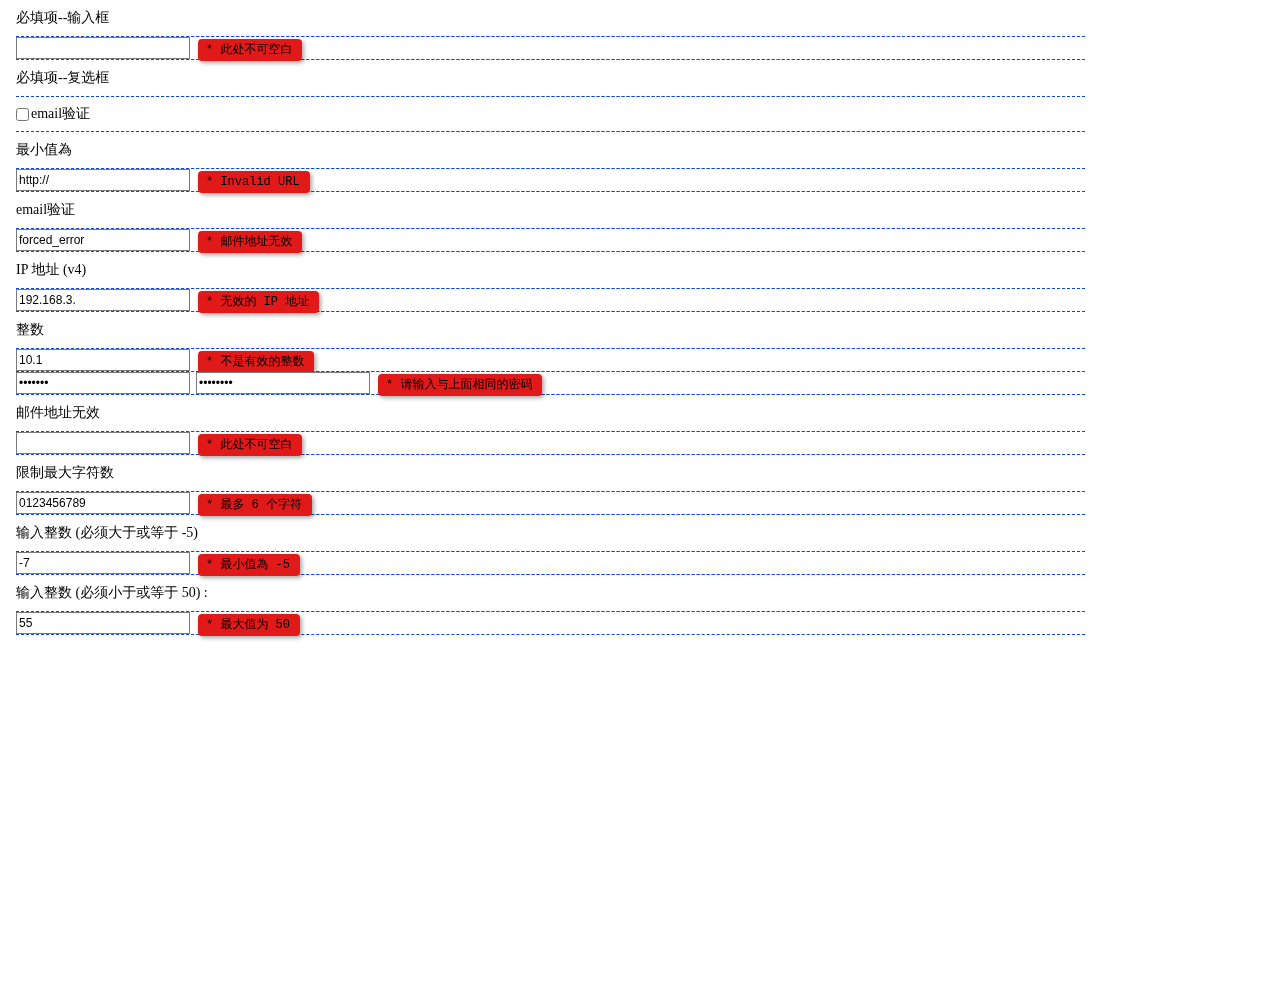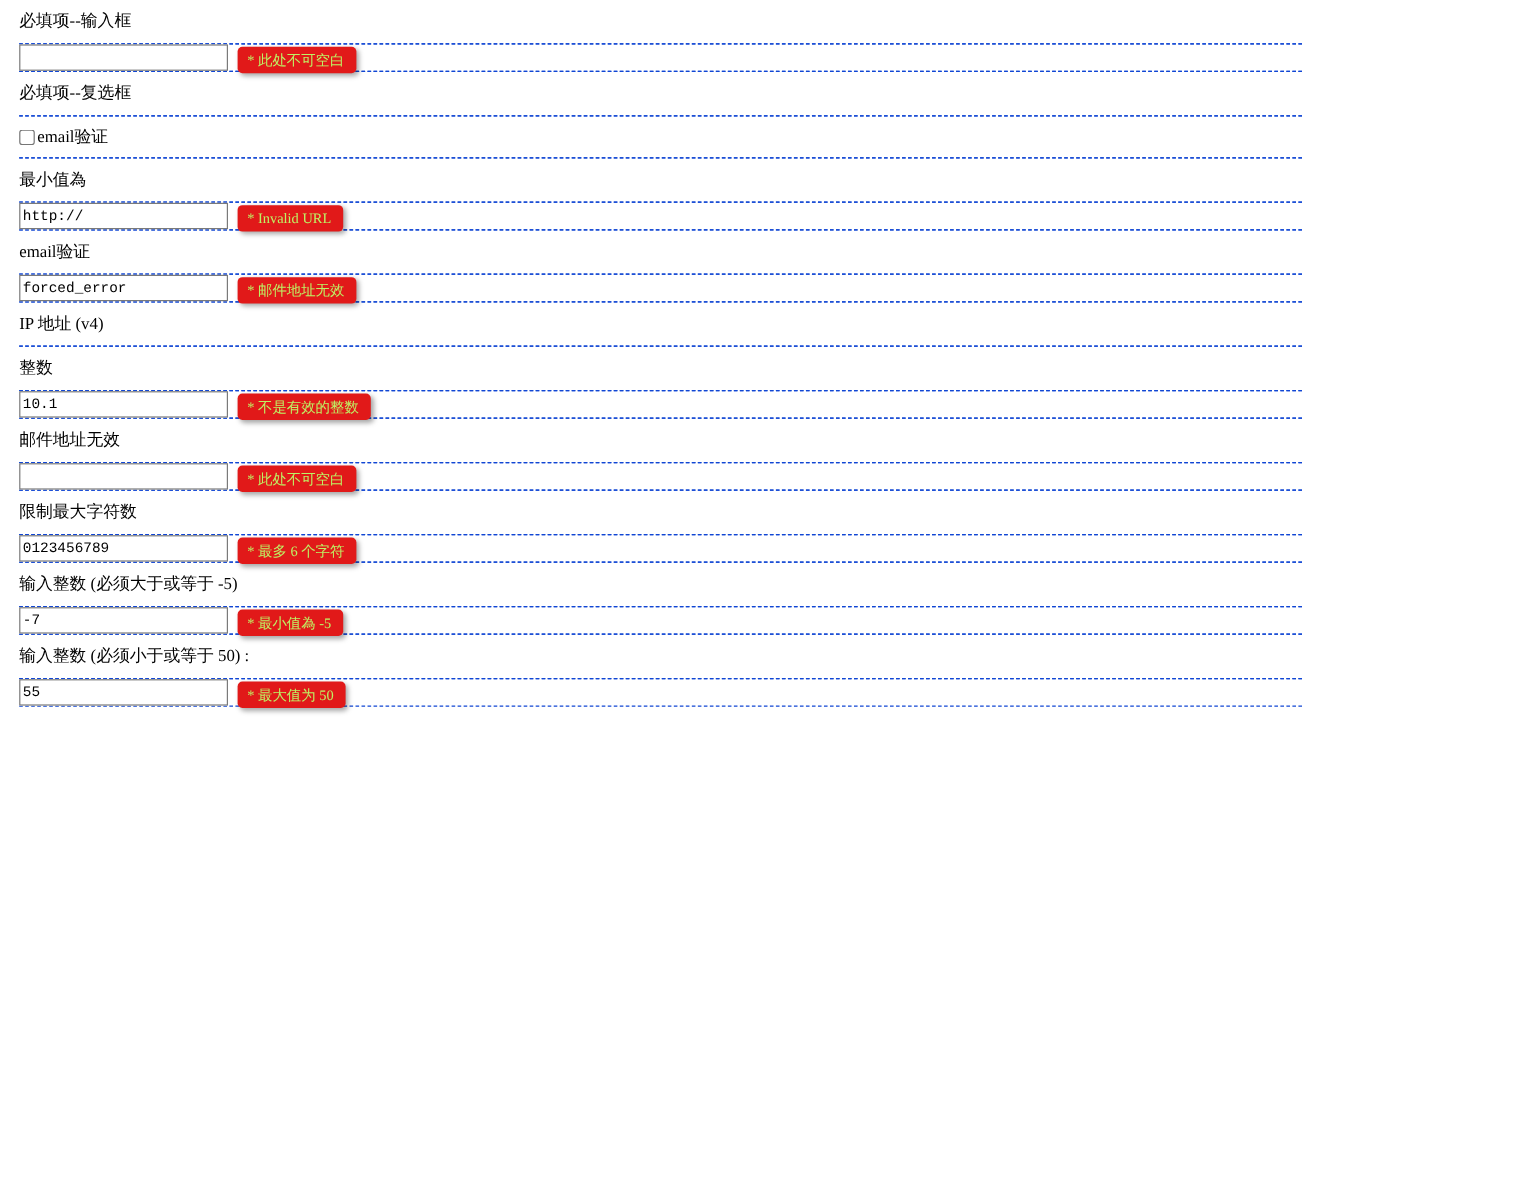--- a/index.html
+++ b/index.html
@@ -29,38 +29,38 @@
     display: flex;
     align-items: flex-end;
     padding: 0 0 0 0;
   }
   input[type="text"], input[type="password"] {
     height: 20px;
     line-height: 20px;
     width: 168px;
     border: 1px solid #7a7a7a;
     padding: 0 2px;
-    font-family: Liberation Mono, monospace;
+    font-family: Liberation Sans, sans-serif;
     font-size: 12px;
     box-sizing: content-box;
     margin: 0;
   }
   input[type="checkbox"] {
     margin: 0 2px 0 0;
     vertical-align: middle;
   }
   .checkbox-row {
     padding: 8px 0 8px 0;
     font-size: 14px;
   }
   .err {
     display: inline-block;
     background: #e11919;
-    color: #bef264;
-    font-family: Liberation Serif, serif;
+    color: #000000;
+    font-family: Liberation Mono, monospace;
     font-size: 12px;
     line-height: 18px;
     padding: 2px 10px 2px 8px;
     border-radius: 4px;
     box-shadow: 2px 2px 4px rgba(0,0,0,0.35);
     margin-left: 8px;
     margin-bottom: -2px;
     white-space: nowrap;
   }
   .field-wrap {
@@ -111,32 +111,46 @@
   <div class="section">
     <div class="row">
       <span class="field-wrap"><input type="text" value="forced_error" style=""></span>
       <span class="err">* 邮件地址无效</span>
     </div>
   </div>
 
   <div class="section">
     <div class="section-label">IP 地址 (v4)</div>
   </div>
+  <div class="section">
+    <div class="row">
+      <span class="field-wrap"><input type="text" value="192.168.3." style=""></span>
+      <span class="err">* 无效的 IP 地址</span>
+    </div>
+  </div>
 
 
   <div class="section">
     <div class="section-label">整数</div>
   </div>
   <div class="section">
     <div class="row">
       <span class="field-wrap"><input type="text" value="10.1" style=""></span>
       <span class="err">* 不是有效的整数</span>
     </div>
   </div>
 
+  <div class="section">
+    <div class="row">
+      <span class="field-wrap"><input type="password" value="1234567" style=""></span>
+      <span class="gap"></span>
+      <span class="field-wrap"><input type="password" value="12345678" style=""></span>
+      <span class="err">* 请输入与上面相同的密码</span>
+    </div>
+  </div>
 
   <div class="section">
     <div class="section-label">邮件地址无效</div>
   </div>
   <div class="section">
     <div class="row">
       <span class="field-wrap"><input type="text" value="" style=""></span>
       <span class="err">* 此处不可空白</span>
     </div>
   </div>

